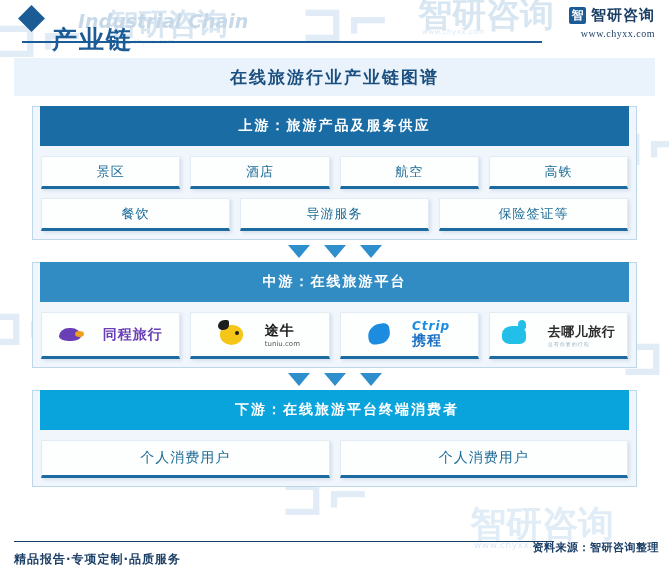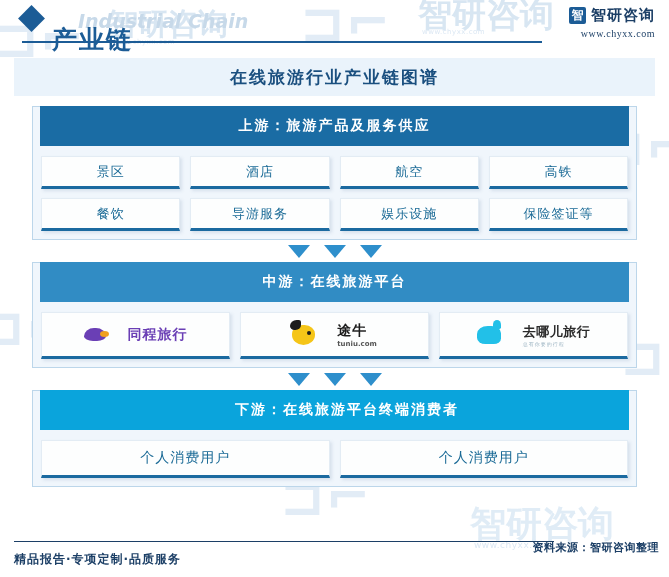--- a/index.html
+++ b/index.html
@@ -225,21 +225,21 @@
     border-radius: 60% 20% 50% 40%;
   }
   .ico-tuniu::after {
     content: "";
     position: absolute; right: 4px; top: 6px;
     width: 4px; height: 4px;
     background: #1d1d1d;
     border-radius: 50%;
   }
   .tuniu-txt { color: #1d1d1d; }
-  .tuniu-sub { font-size: 7px; color: #555; letter-spacing: 0; font-weight: bold; display:block; }
+  .tuniu-sub { font-size: 7px; color: #555; letter-spacing: 0; font-weight: normal; display:block; }
 
   .ico-ctrip {
     width: 22px; height: 20px;
     background: #1b8ce0;
     border-radius: 60% 25% 55% 30%;
     transform: rotate(-8deg);
   }
   .ctrip-en { color: #1b8ce0; font-size: 12px; font-weight: bold; font-style: italic; display:block; line-height:1.1; }
   .ctrip-cn { color: #1b6fc2; font-size: 14px; font-weight: bold; display:block; line-height:1.1; letter-spacing:1px; }
 
@@ -329,21 +329,20 @@
   <div class="stage-bar bar-up">上游：旅游产品及服务供应</div>
   <div class="row">
     <div class="card">景区</div>
     <div class="card">酒店</div>
     <div class="card">航空</div>
     <div class="card">高铁</div>
   </div>
   <div class="row">
     <div class="card">餐饮</div>
     <div class="card">导游服务</div>
-    <div class="card">娱乐设施</div>
     <div class="card">保险签证等</div>
   </div>
 </div>
 
 <div class="arrows">
   <div class="tri"></div>
   <div class="tri"></div>
   <div class="tri"></div>
 </div>
 
@@ -361,20 +360,29 @@
     <div class="card mid">
       <span class="logo-wrap">
         <span class="ico-tuniu"></span>
         <span>
           <span class="logo-txt tuniu-txt">途牛</span>
           <span class="tuniu-sub">tuniu.com</span>
         </span>
       </span>
     </div>
 
+    <div class="card mid">
+      <span class="logo-wrap">
+        <span class="ico-ctrip"></span>
+        <span>
+          <span class="ctrip-en">Ctrip</span>
+          <span class="ctrip-cn">携程</span>
+        </span>
+      </span>
+    </div>
 
     <div class="card mid">
       <span class="logo-wrap">
         <span class="ico-qunar"></span>
         <span>
           <span class="qunar-txt">去哪儿旅行</span>
           <span class="qunar-sub">总有你要的行程</span>
         </span>
       </span>
     </div>

